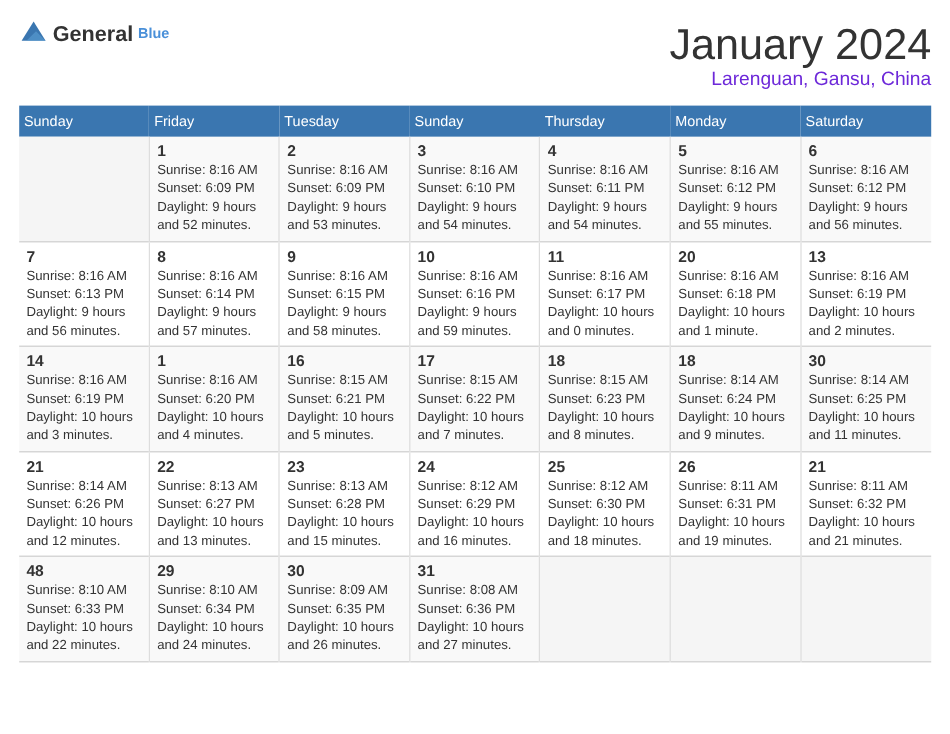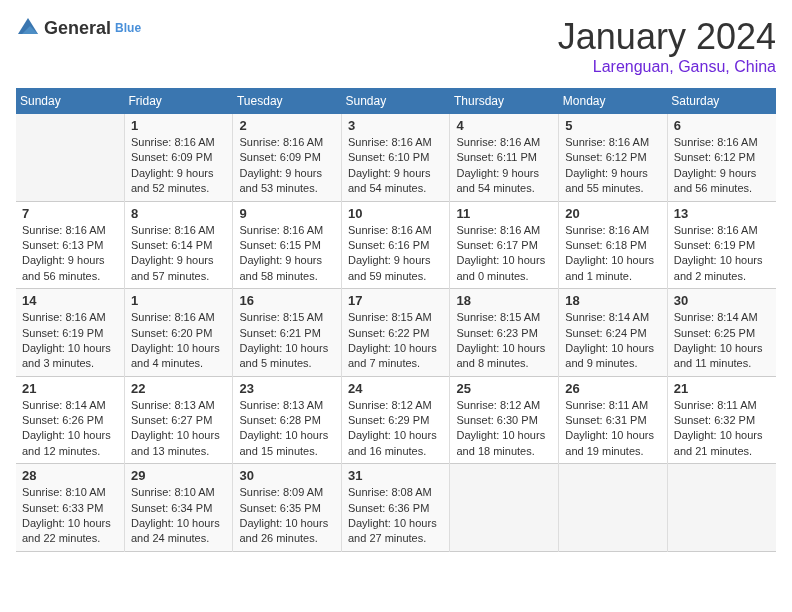--- a/index.html
+++ b/index.html
@@ -183,21 +183,21 @@
         <td><span class="day-num">24</span>
           <span class="day-info">Sunrise: 8:12 AM<br>Sunset: 6:29 PM<br>Daylight: 10 hours and 16 minutes.</span></td>
         <td><span class="day-num">25</span>
           <span class="day-info">Sunrise: 8:12 AM<br>Sunset: 6:30 PM<br>Daylight: 10 hours and 18 minutes.</span></td>
         <td><span class="day-num">26</span>
           <span class="day-info">Sunrise: 8:11 AM<br>Sunset: 6:31 PM<br>Daylight: 10 hours and 19 minutes.</span></td>
         <td><span class="day-num">21</span>
           <span class="day-info">Sunrise: 8:11 AM<br>Sunset: 6:32 PM<br>Daylight: 10 hours and 21 minutes.</span></td>
       </tr>
       <tr>
-        <td><span class="day-num">28</span>
+        <td><span class="day-num">48</span>
           <span class="day-info">Sunrise: 8:10 AM<br>Sunset: 6:33 PM<br>Daylight: 10 hours and 22 minutes.</span></td>
         <td><span class="day-num">29</span>
           <span class="day-info">Sunrise: 8:10 AM<br>Sunset: 6:34 PM<br>Daylight: 10 hours and 24 minutes.</span></td>
         <td><span class="day-num">30</span>
           <span class="day-info">Sunrise: 8:09 AM<br>Sunset: 6:35 PM<br>Daylight: 10 hours and 26 minutes.</span></td>
         <td><span class="day-num">31</span>
           <span class="day-info">Sunrise: 8:08 AM<br>Sunset: 6:36 PM<br>Daylight: 10 hours and 27 minutes.</span></td>
         <td class="empty-cell"></td>
         <td class="empty-cell"></td>
         <td class="empty-cell"></td>

